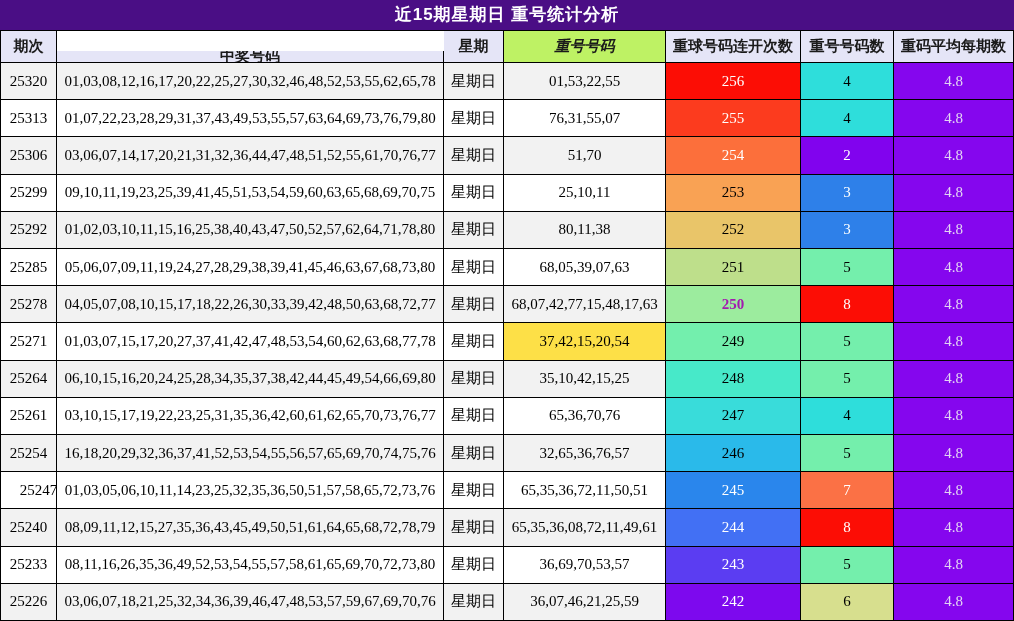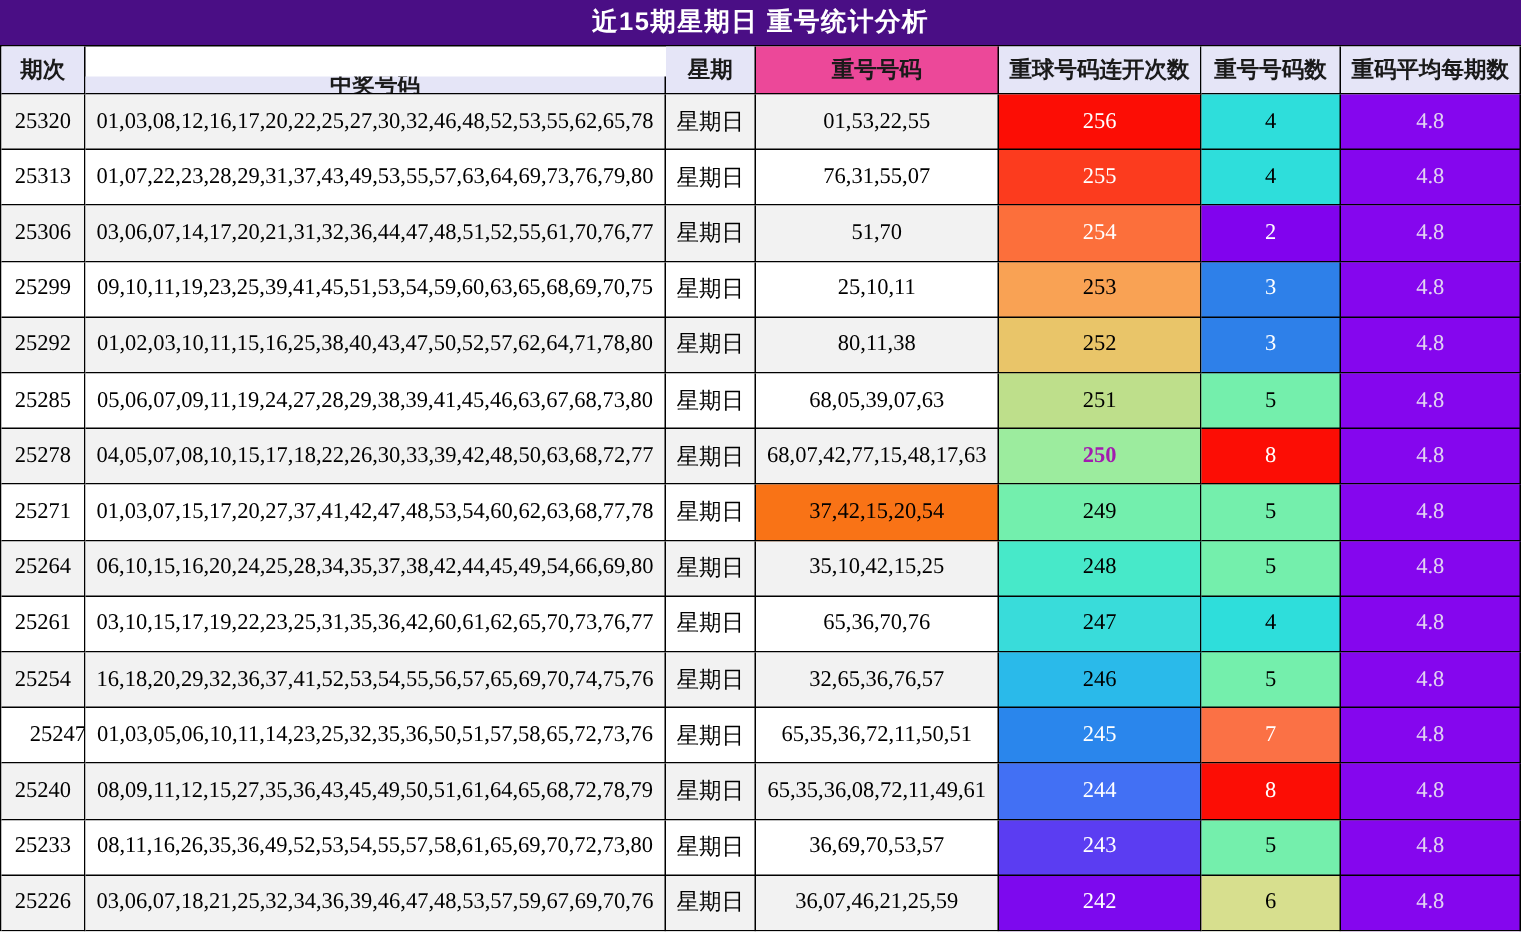--- a/index.html
+++ b/index.html
@@ -39,21 +39,21 @@
 </style>
 </head>
 <body>
 
 <div class="wrap">
   <div class="titlebar" style="background: rgb(74, 14, 133);">近15期星期日 重号统计分析</div>
   <div class="grid">
     <div class="cell th" style="background: rgb(229, 229, 247);">期次</div>
     <div class="cell th" style="background: rgb(229, 229, 247); margin-top: 20px;">中奖号码</div>
     <div class="cell th" style="background: rgb(229, 229, 247);">星期</div>
-    <div class="cell th" style="background: #ec4899;">重号号码</div>
+    <div class="cell th" style="background: #bef264; font-style: italic;">重号号码</div>
     <div class="cell th" style="background: rgb(229, 229, 247);">重球号码连开次数</div>
     <div class="cell th" style="background: rgb(229, 229, 247);">重号号码数</div>
     <div class="cell th" style="background: rgb(229, 229, 247);">重码平均每期数</div>
 
   <div class="cell td" style="background: rgb(242, 242, 242);">25320</div>
   <div class="cell td" style="background: rgb(242, 242, 242);">01,03,08,12,16,17,20,22,25,27,30,32,46,48,52,53,55,62,65,78</div>
   <div class="cell td" style="background: rgb(242, 242, 242);">星期日</div>
   <div class="cell td" style="background: rgb(242, 242, 242);">01,53,22,55</div>
   <div class="cell td" style="background: rgb(252, 13, 5); color: rgb(255, 255, 255);">256</div>
   <div class="cell td" style="background: rgb(46, 222, 219); color: rgb(0, 0, 0);">4</div>
@@ -103,21 +103,21 @@
   <div class="cell td" style="background: rgb(242, 242, 242);">04,05,07,08,10,15,17,18,22,26,30,33,39,42,48,50,63,68,72,77</div>
   <div class="cell td" style="background: rgb(242, 242, 242);">星期日</div>
   <div class="cell td" style="background: rgb(242, 242, 242);">68,07,42,77,15,48,17,63</div>
   <div class="cell td" style="background: rgb(156, 236, 158); color: #a21caf; font-weight: bold;">250</div>
   <div class="cell td" style="background: rgb(252, 13, 5); color: rgb(255, 255, 255);">8</div>
   <div class="cell td" style="background: rgb(133, 6, 238); color: rgb(226, 212, 242);">4.8</div>
 
   <div class="cell td" style="background: rgb(255, 255, 255);">25271</div>
   <div class="cell td" style="background: rgb(255, 255, 255);">01,03,07,15,17,20,27,37,41,42,47,48,53,54,60,62,63,68,77,78</div>
   <div class="cell td" style="background: rgb(255, 255, 255);">星期日</div>
-  <div class="cell td" style="background: #f97316;">37,42,15,20,54</div>
+  <div class="cell td" style="background: #fde047;">37,42,15,20,54</div>
   <div class="cell td" style="background: rgb(115, 239, 173); color: rgb(0, 0, 0);">249</div>
   <div class="cell td" style="background: rgb(116, 239, 172); color: rgb(0, 0, 0);">5</div>
   <div class="cell td" style="background: rgb(133, 6, 238); color: rgb(226, 212, 242);">4.8</div>
 
   <div class="cell td" style="background: rgb(242, 242, 242);">25264</div>
   <div class="cell td" style="background: rgb(242, 242, 242);">06,10,15,16,20,24,25,28,34,35,37,38,42,44,45,49,54,66,69,80</div>
   <div class="cell td" style="background: rgb(242, 242, 242);">星期日</div>
   <div class="cell td" style="background: rgb(242, 242, 242);">35,10,42,15,25</div>
   <div class="cell td" style="background: rgb(71, 233, 201); color: rgb(0, 0, 0);">248</div>
   <div class="cell td" style="background: rgb(116, 239, 172); color: rgb(0, 0, 0);">5</div>

